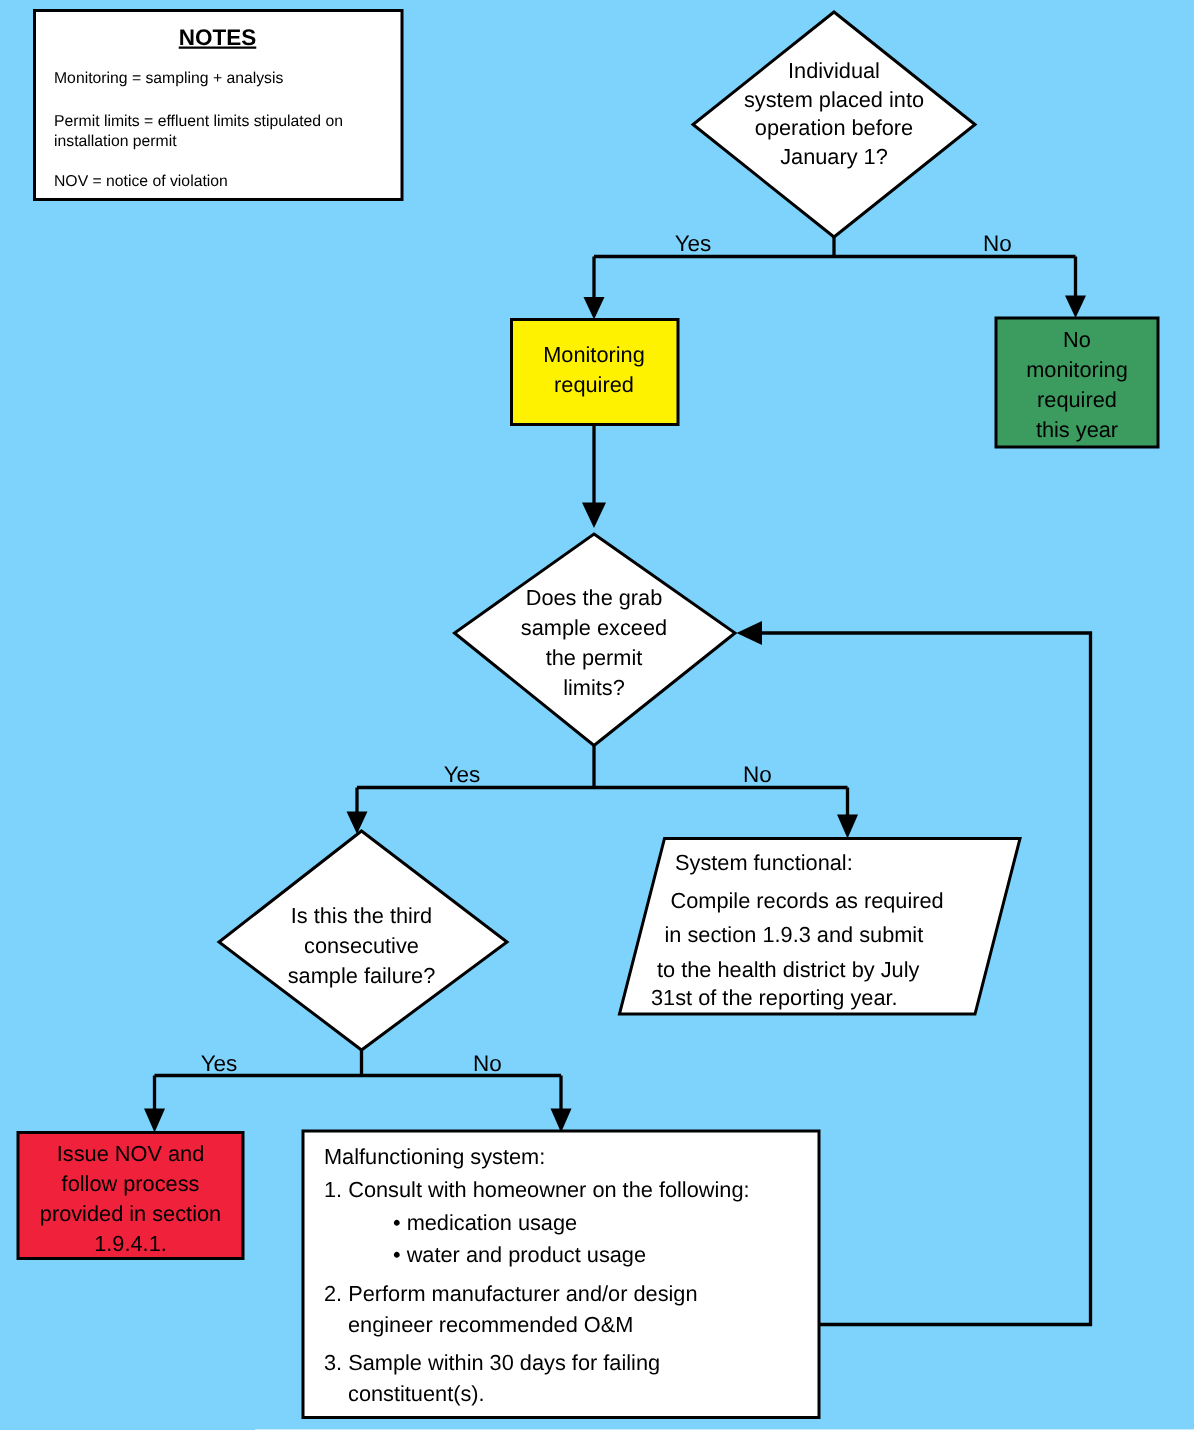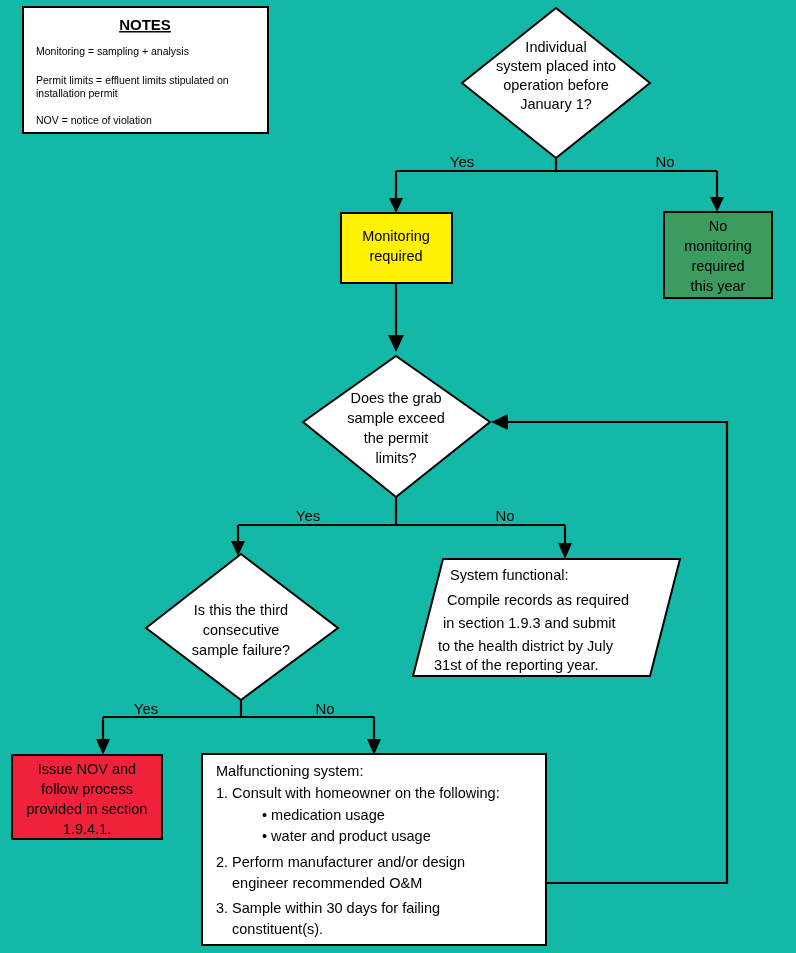--- a/index.html
+++ b/index.html
@@ -10,21 +10,21 @@
   body {
     font-family: "Liberation Sans", sans-serif;
     width: 796px;
     height: 953px;
     overflow: hidden;
   }
   #flowchart-root {
     position: relative;
     width: 796px;
     height: 953px;
-    background: #14b8a6;
+    background: #7dd3fc;
   }
   svg.chart {
     display: block;
     width: 796px;
     height: 953px;
   }
   .shape-stroke {
     stroke: #000000;
     stroke-width: 2;
     fill: #ffffff;

